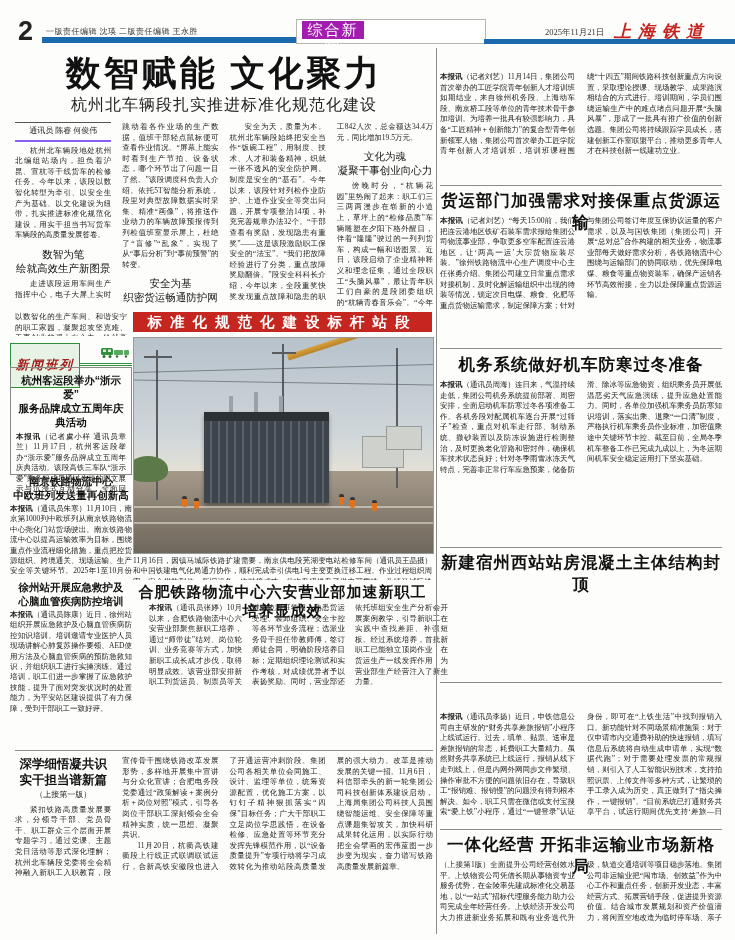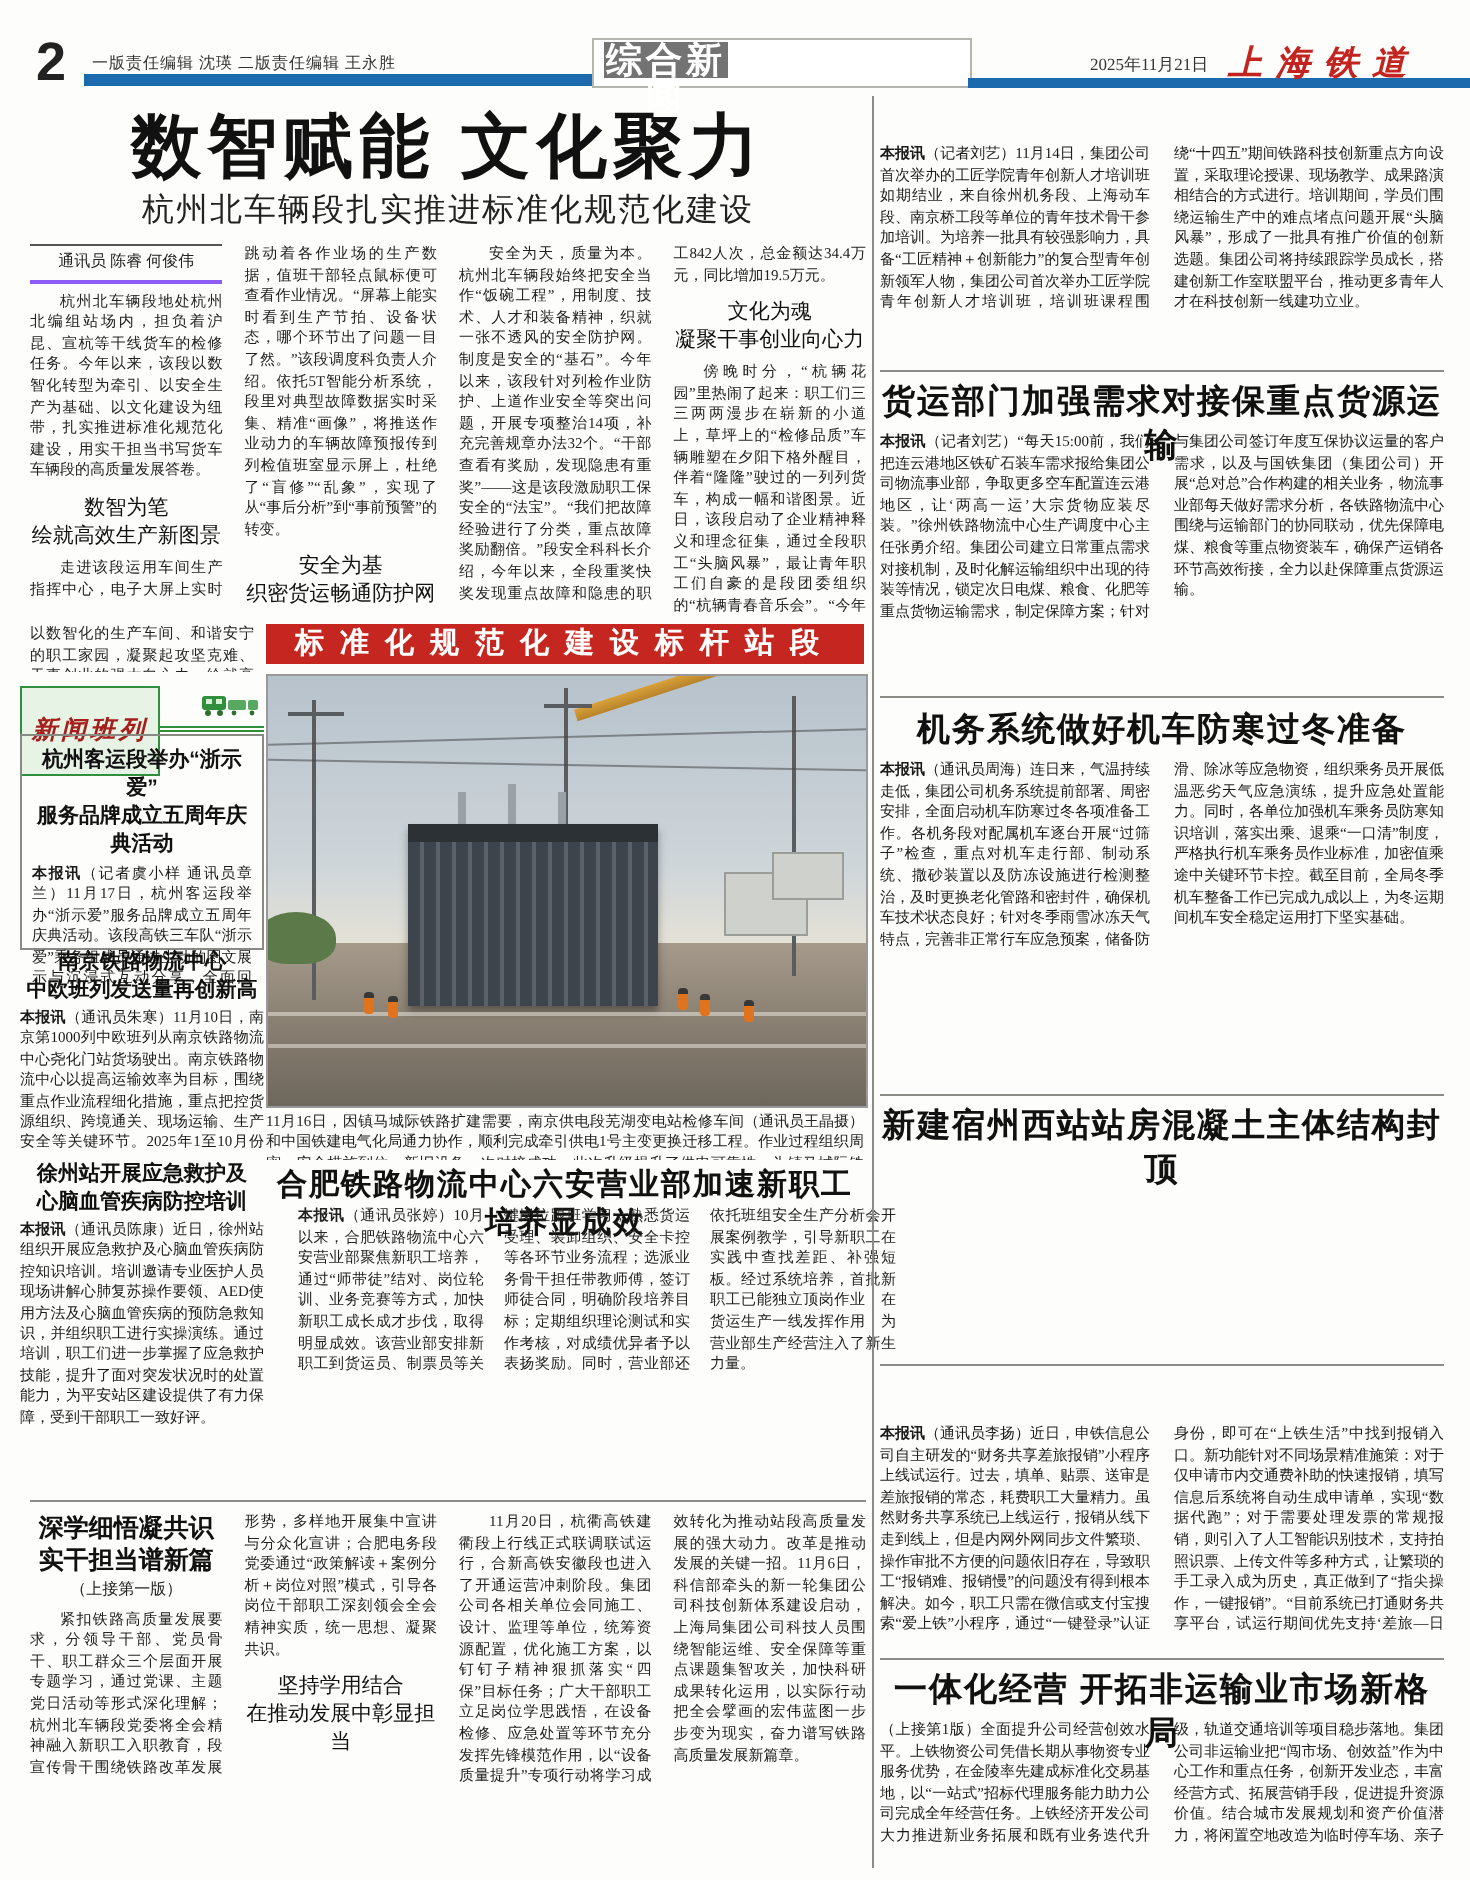--- a/index.html
+++ b/index.html
@@ -7,22 +7,22 @@
         font-family:"Liberation Serif",serif;color:#1a1a1a;overflow:hidden;}
   .abs{position:absolute;}
   .jt{text-align:justify;}
   .pre{white-space:pre-line;}
 
   
   #pagenum{font-family:"Liberation Sans",sans-serif;font-size:27px;font-weight:bold;color:#222;}
   #editors{font-size:8px;color:#333;letter-spacing:.5px;}
   .bluebar{background:#1a6aad;}
   #section-frame{border:1px solid #b5b5b0;background:#fff;}
-  #section-label{background:#737373;color:#fff;font-family:"Liberation Sans",sans-serif;
-                 font-size:18px;font-weight:bold;text-align:center;line-height:18px;letter-spacing:2px;}
+  #section-label{background:#a21caf;color:#fff;font-family:"Liberation Sans",sans-serif;
+                 font-size:15px;font-weight:normal;text-align:center;line-height:18px;letter-spacing:2px;}
   #date{font-size:8.5px;color:#333;}
   #masthead{font-family:"Liberation Serif",serif;font-style:italic;font-weight:bold;
             font-size:17px;color:#c32420;letter-spacing:7px;}
 
   
   #lead-title{font-family:"Liberation Sans",sans-serif;font-size:35px;font-weight:900;
               letter-spacing:3px;text-align:center;color:#111;}
   #lead-sub{font-size:16px;text-align:center;color:#222;letter-spacing:1px;}
   .body7{font-size:7.5px;line-height:10.6px;color:#222;}
   #lead-cols{column-count:4;column-gap:11px;overflow:hidden;}
@@ -181,22 +181,20 @@
   <div class="abs" id="mid-title" style="left:133px;top:583px;width:299px;">合肥铁路物流中心六安营业部加速新职工培养显成效</div>
   <div class="abs body7 jt" id="mid-cols" style="left:133px;top:603px;width:299px;height:142px;">
     <span class="lede">本报讯</span><span>（通讯员张婷）10月以来，合肥铁路物流中心六安营业部聚焦新职工培养，通过“师带徒”结对、岗位轮训、业务竞赛等方式，加快新职工成长成才步伐，取得明显成效。该营业部安排新职工到货运员、制票员等关键岗位跟班学习，熟悉货运受理、装卸组织、安全卡控等各环节业务流程；选派业务骨干担任带教师傅，签订师徒合同，明确阶段培养目标；定期组织理论测试和实作考核，对成绩优异者予以表扬奖励。同时，营业部还依托班组安全生产分析会开展案例教学，引导新职工在实践中查找差距、补强短板。经过系统培养，首批新职工已能独立顶岗作业，在货运生产一线发挥作用，为营业部生产经营注入了新生力量。</span>
   </div>
 
   <div class="abs hrule" style="left:15px;top:750px;width:418px;"></div>
   <div class="abs body7 jt" id="bl-cols" style="left:15px;top:756px;width:418px;height:178px;">
     <div id="bl-title">深学细悟凝共识 实干担当谱新篇</div>
     <div id="bl-cont">（上接第一版）</div>
     <p style="margin:0;text-indent:15px;">紧扣铁路高质量发展要求，分领导干部、党员骨干、职工群众三个层面开展专题学习，通过党课、主题党日活动等形式深化理解；杭州北车辆段党委将全会精神融入新职工入职教育，段宣传骨干围绕铁路改革发展形势，多样地开展集中宣讲与分众化宣讲；合肥电务段党委通过“政策解读＋案例分析＋岗位对照”模式，引导各岗位干部职工深刻领会全会精神实质，统一思想、凝聚共识。</p>
-    <div class="subhead pre">坚持学用结合
-在推动发展中彰显担当</div>
     <p style="margin:0;text-indent:15px;">11月20日，杭衢高铁建衢段上行线正式联调联试运行，合新高铁安徽段也进入了开通运营冲刺阶段。集团公司各相关单位会同施工、设计、监理等单位，统筹资源配置，优化施工方案，以钉钉子精神狠抓落实“四保”目标任务；广大干部职工立足岗位学思践悟，在设备检修、应急处置等环节充分发挥先锋模范作用，以“设备质量提升”专项行动将学习成效转化为推动站段高质量发展的强大动力。改革是推动发展的关键一招。11月6日，科信部牵头的新一轮集团公司科技创新体系建设启动，上海局集团公司科技人员围绕智能运维、安全保障等重点课题集智攻关，加快科研成果转化运用，以实际行动把全会擘画的宏伟蓝图一步步变为现实，奋力谱写铁路高质量发展新篇章。</p>
   </div>
 
   <div class="abs" id="vrule" style="left:436px;top:48px;height:886px;"></div>
 
   <div class="abs rt-body jt" style="left:440px;top:72px;width:282px;height:108px;">
     <span class="lede">本报讯</span><span>（记者刘艺）11月14日，集团公司首次举办的工匠学院青年创新人才培训班如期结业，来自徐州机务段、上海动车段、南京桥工段等单位的青年技术骨干参加培训。为培养一批具有较强影响力，具备“工匠精神＋创新能力”的复合型青年创新领军人物，集团公司首次举办工匠学院青年创新人才培训班，培训班课程围绕“十四五”期间铁路科技创新重点方向设置，采取理论授课、现场教学、成果路演相结合的方式进行。培训期间，学员们围绕运输生产中的难点堵点问题开展“头脑风暴”，形成了一批具有推广价值的创新选题。集团公司将持续跟踪学员成长，搭建创新工作室联盟平台，推动更多青年人才在科技创新一线建功立业。</span>
   </div>
   <div class="abs hrule" style="left:440px;top:185px;width:282px;"></div>
 

